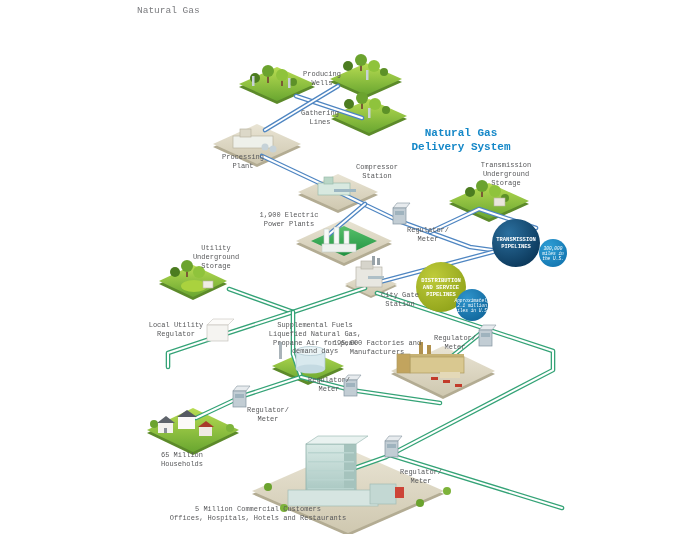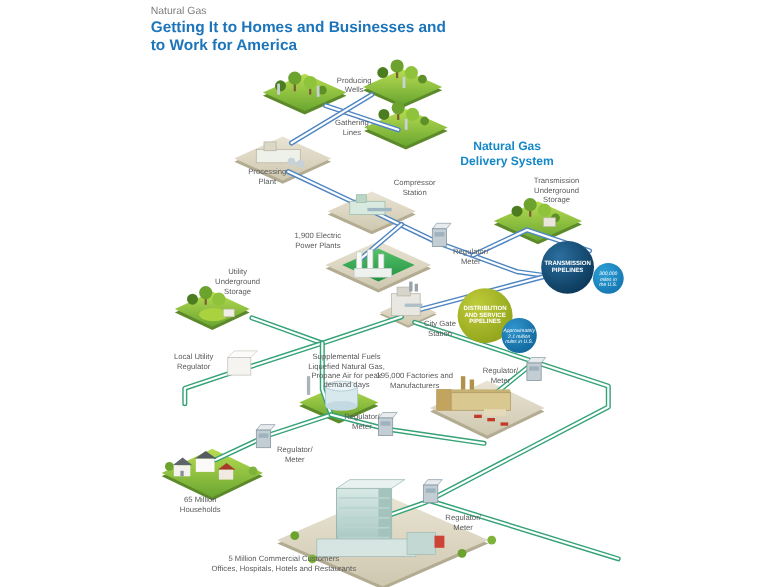--- a/index.html
+++ b/index.html
@@ -1,17 +1,17 @@
 <!DOCTYPE html>
 <html><head>
 <meta charset="utf-8">
 <style>
   html,body{margin:0;padding:0;background:#fff;}
   .stage{position:relative;width:700px;height:534px;background:#fff;
-         font-family:Liberation Sans, sans-serif;overflow:hidden;}
+         font-family:Liberation Mono, monospace;overflow:hidden;}
   svg.art{position:absolute;left:0;top:0;z-index:1;}
   .po-b{stroke:#4f86c2;stroke-width:4.6;fill:none;stroke-linejoin:round;stroke-linecap:round;}
   .po-g{stroke:#35a377;stroke-width:4.6;fill:none;stroke-linejoin:round;stroke-linecap:round;}
   .pi  {stroke:#ffffff;stroke-width:2;fill:none;stroke-linejoin:round;stroke-linecap:round;}
   .lbl{position:absolute;z-index:3;color:#58595b;font-size:7px;line-height:1.25;
        text-align:center;white-space:pre-line;}
   .kicker{position:absolute;left:137px;top:5px;z-index:3;font-size:9.5px;color:#7c7d80;}
   .title{position:absolute;left:137px;top:16px;z-index:3;font-size:14px;font-weight:bold;
          color:#1c75bb;line-height:1.15;white-space:pre-line;}
   .heading{position:absolute;left:396px;top:126px;width:130px;z-index:3;color:#1588c8;
@@ -286,22 +286,20 @@
 miles in
 the U.S.</div>
   <div class="circle c-di">DISTRIBUTION
 AND SERVICE
 PIPELINES</div>
   <div class="circle c-dis">Approximately
 2.1 million
 miles in U.S.</div>
 
   <div class="kicker">Natural Gas</div>
-  <div class="title">Getting It to Homes and Businesses and
-to Work for America</div>
   <div class="heading">Natural Gas
 Delivery System</div>
 
   <div class="lbl" style="left:287px;top:70px;width:70px">Producing
 Wells</div>
   <div class="lbl" style="left:285px;top:109px;width:70px">Gathering
 Lines</div>
   <div class="lbl" style="left:208px;top:153px;width:70px">Processing
 Plant</div>
   <div class="lbl" style="left:342px;top:163px;width:70px">Compressor

